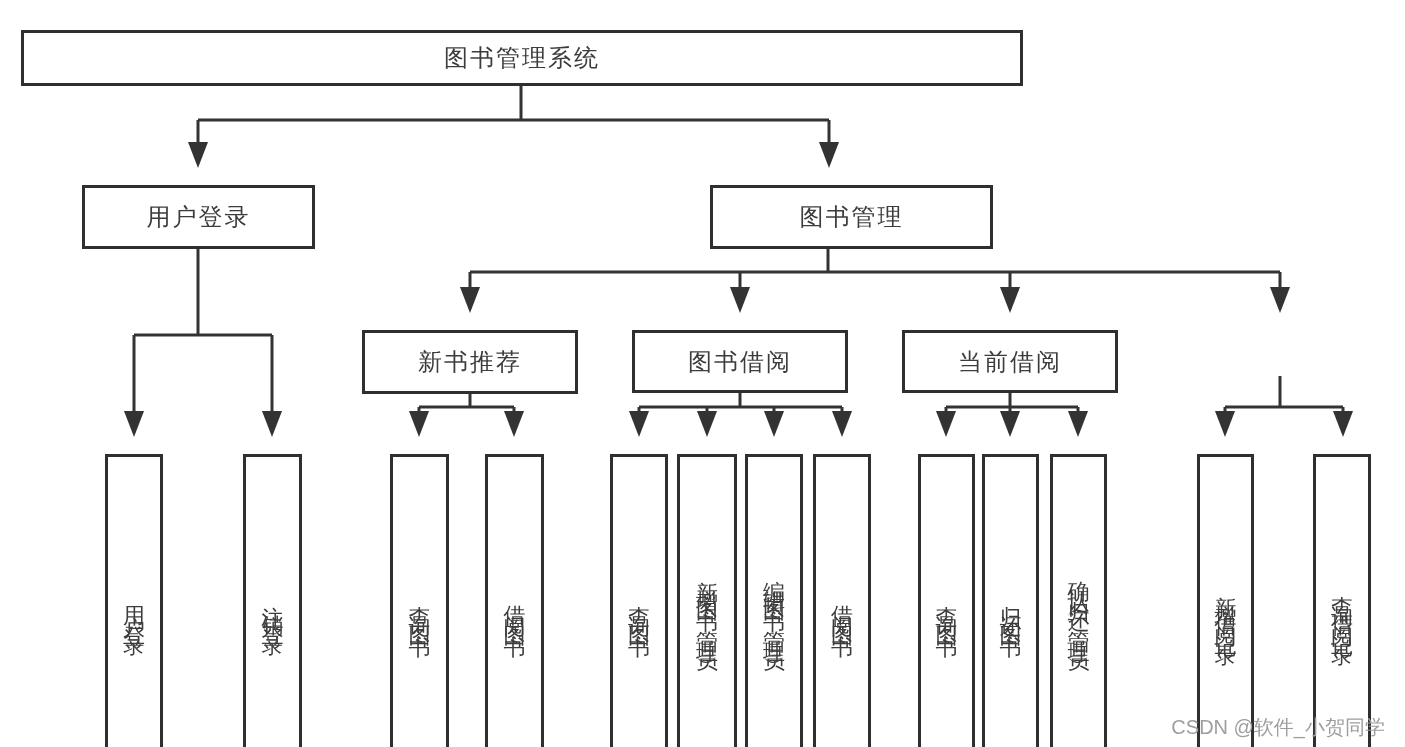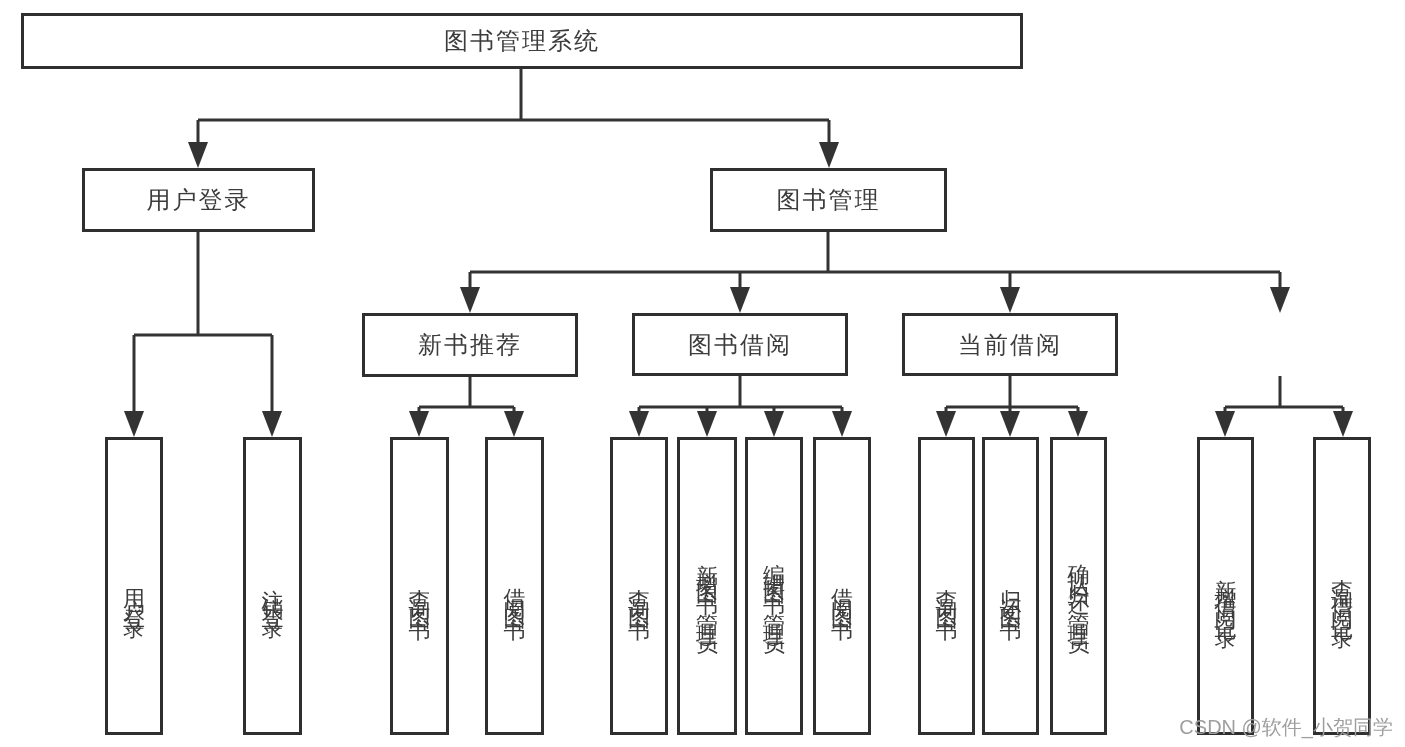--- a/index.html
+++ b/index.html
@@ -20,35 +20,36 @@
   .connectors{position:absolute;left:0;top:0;width:1405px;height:747px;}
   .connectors line{stroke:var(--line);stroke-width:3;}
   .connectors path{fill:var(--line);stroke:none;}
   .box{
     position:absolute;
     box-sizing:border-box;
     border:3px solid var(--border);
     background:#ffffff;
     display:flex;align-items:center;justify-content:center;
     color:var(--text);
+    margin-top:17px;
   }
   .hlabel{font-size:24px;letter-spacing:2px;white-space:nowrap;}
   .leaf span{
     writing-mode:vertical-rl;
     text-orientation:mixed;
     font-size:22px;
     letter-spacing:10px;
     line-height:1;
     margin-bottom:-10px;
     color:var(--text);
     white-space:nowrap;
   }
   .watermark{
     position:absolute;
-    right:12px;bottom:6px;
+    right:20px;bottom:6px;
     font-size:20px;
     color:var(--wm);
     z-index:10;
     white-space:nowrap;
   }
 </style>
 </head>
 <body>
 
 <div class="canvas">
@@ -111,21 +112,21 @@
     <line x1="1225" y1="407" x2="1343" y2="407"></line>
     <line x1="1225" y1="407" x2="1225" y2="419"></line>
     <line x1="1343" y1="407" x2="1343" y2="419"></line>
     <path d="M1215,411 L1235,411 L1225,437 Z"></path>
     <path d="M1333,411 L1353,411 L1343,437 Z"></path>
   </svg>
 
   <div class="box hlabel" style="left:21px;top:13px;width:1002px;height:56px;">图书管理系统</div>
 
   <div class="box hlabel" style="left:82px;top:168px;width:233px;height:64px;">用户登录</div>
-  <div class="box hlabel" style="left:710px;top:168px;width:237px;height:64px;">图书管理</div>
+  <div class="box hlabel" style="left:710px;top:168px;width:283px;height:64px;">图书管理</div>
 
   <div class="box hlabel" style="left:362px;top:313px;width:216px;height:64px;">新书推荐</div>
   <div class="box hlabel" style="left:902px;top:313px;width:216px;height:63px;">当前借阅</div>
   <div class="box hlabel" style="left:632px;top:313px;width:216px;height:63px;">图书借阅</div>
 
   <div class="box leaf" style="left:105px;top:437px;width:58px;height:298px;">
     <span>用户登录</span>
   </div>
   <div class="box leaf" style="left:243px;top:437px;width:59px;height:298px;">
     <span>注销登录</span>

